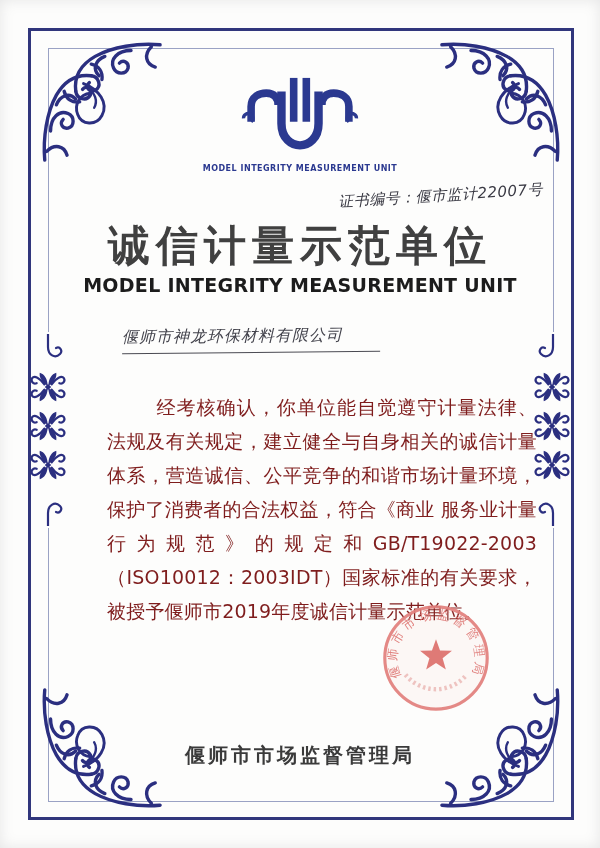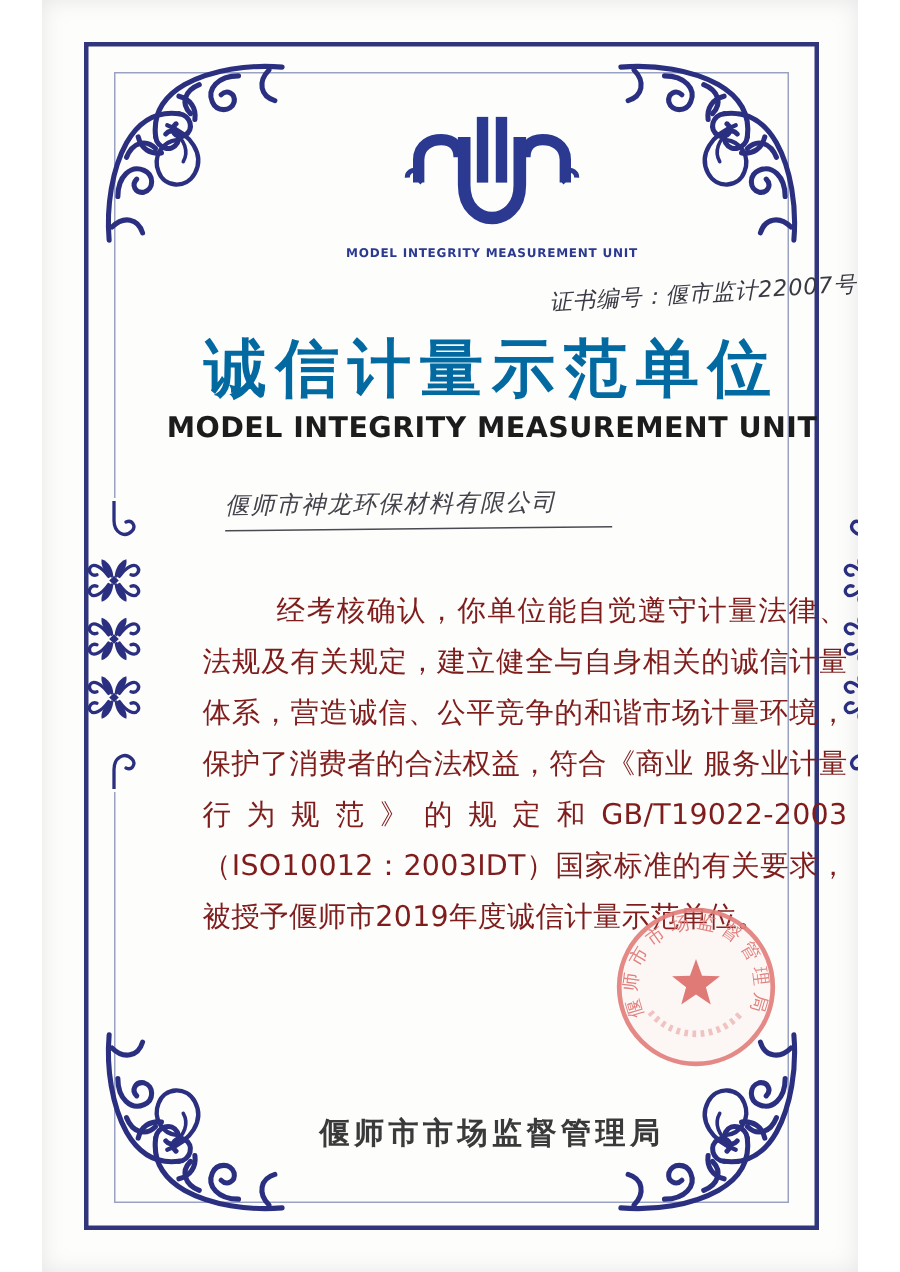--- a/index.html
+++ b/index.html
@@ -1,17 +1,17 @@
 <!DOCTYPE html>
 <html><head>
 <meta charset="utf-8">
 <style>
   html,body{margin:0;padding:0;background:#ffffff;}
   .page{
-    position:relative;width:544px;height:848px;margin:0 auto;
+    position:relative;width:600px;height:848px;margin:0 auto;
     background:#fdfdfc;overflow:hidden;
     box-shadow:inset 0 0 14px rgba(120,120,125,.18);
     font-family:"DejaVu Sans", sans-serif;
   }
   
   .outer-frame{
     position:absolute;left:28px;top:28px;right:26px;bottom:28px;
     border:3.5px solid #31367c;pointer-events:none;
   }
   .inner-frame{
@@ -36,21 +36,21 @@
   
   .cert-no{
     position:absolute;left:338px;top:186px;width:220px;
     font-size:15px;color:#3a3a44;font-style:italic;
     transform:rotate(-3.5deg);letter-spacing:.5px;white-space:nowrap;
   }
   
   .title-zh{
     position:absolute;left:0;top:218px;width:600px;text-align:center;
     font-family:"DejaVu Serif", serif;font-size:42px;font-weight:bold;
-    letter-spacing:6px;color:#0369a1;
+    letter-spacing:6px;color:#404040;
   }
   .title-en{
     position:absolute;left:0;top:274px;width:600px;text-align:center;
     font-size:19px;font-weight:bold;color:#1c1c1c;letter-spacing:.3px;
   }
   
   .recipient{
     position:absolute;left:122px;top:326px;width:258px;
     font-size:16px;color:#43434c;font-style:italic;letter-spacing:1px;
     padding-bottom:5px;border-bottom:1.5px solid #4a4a52;

